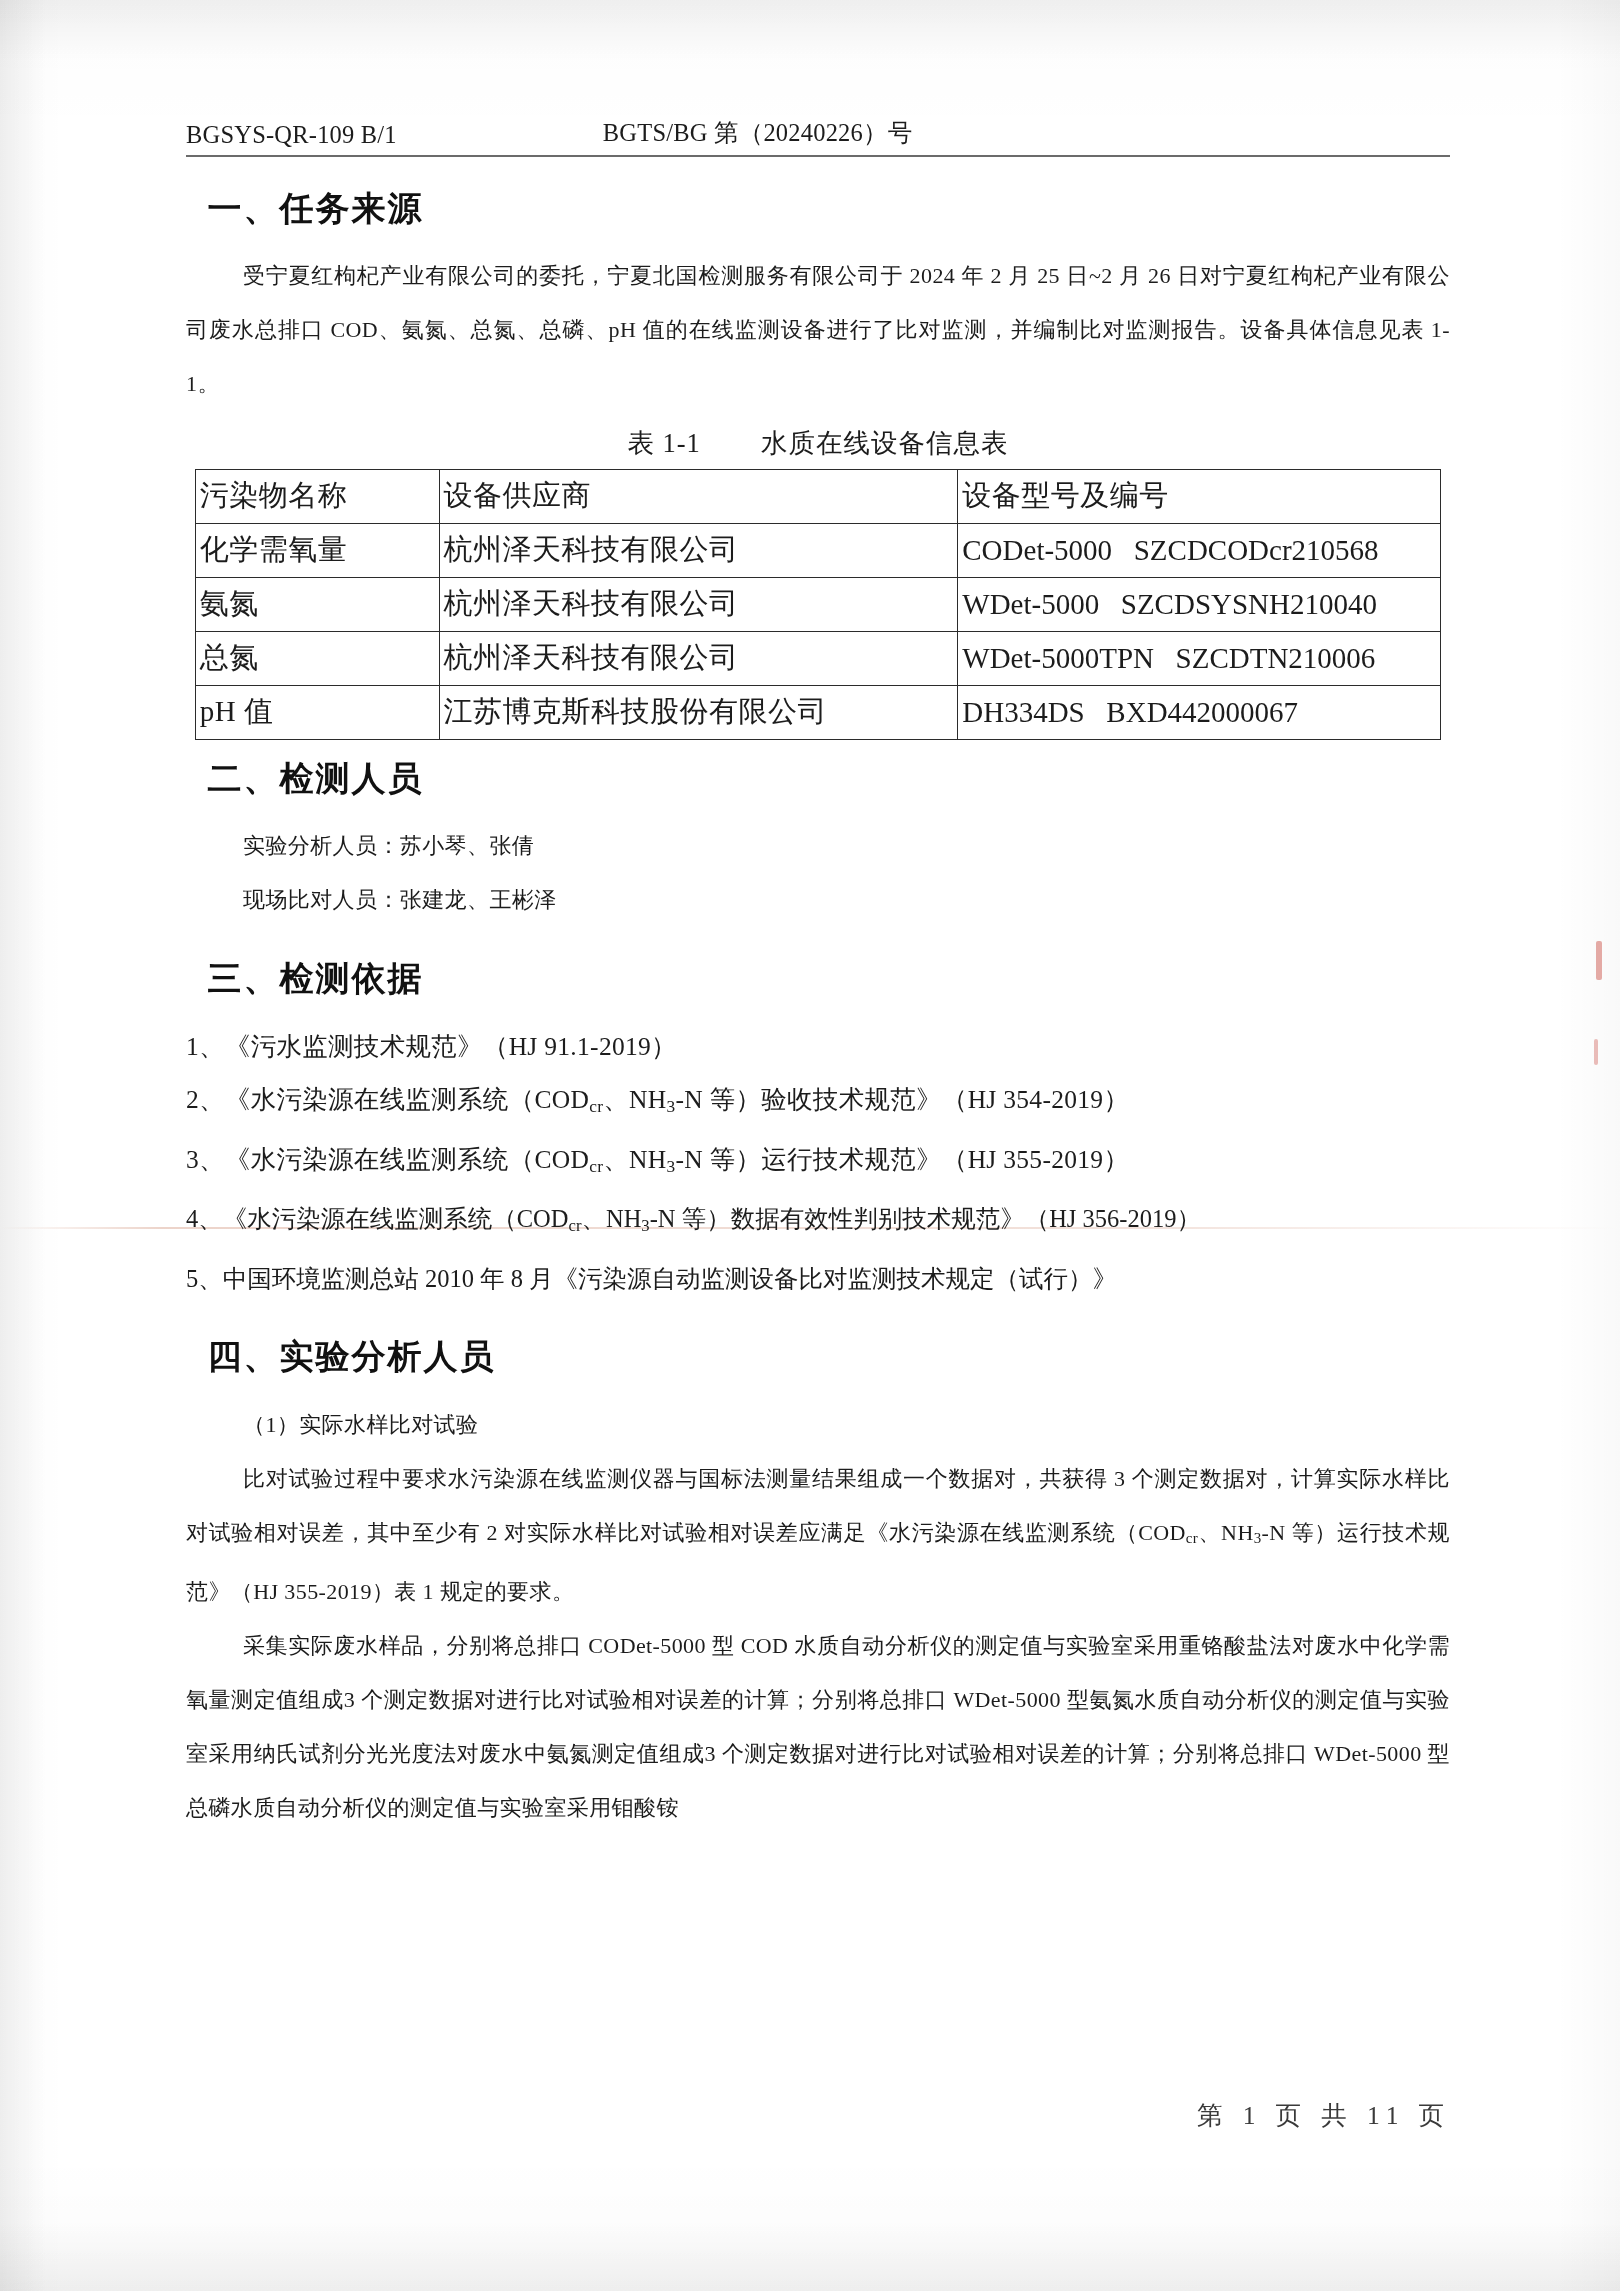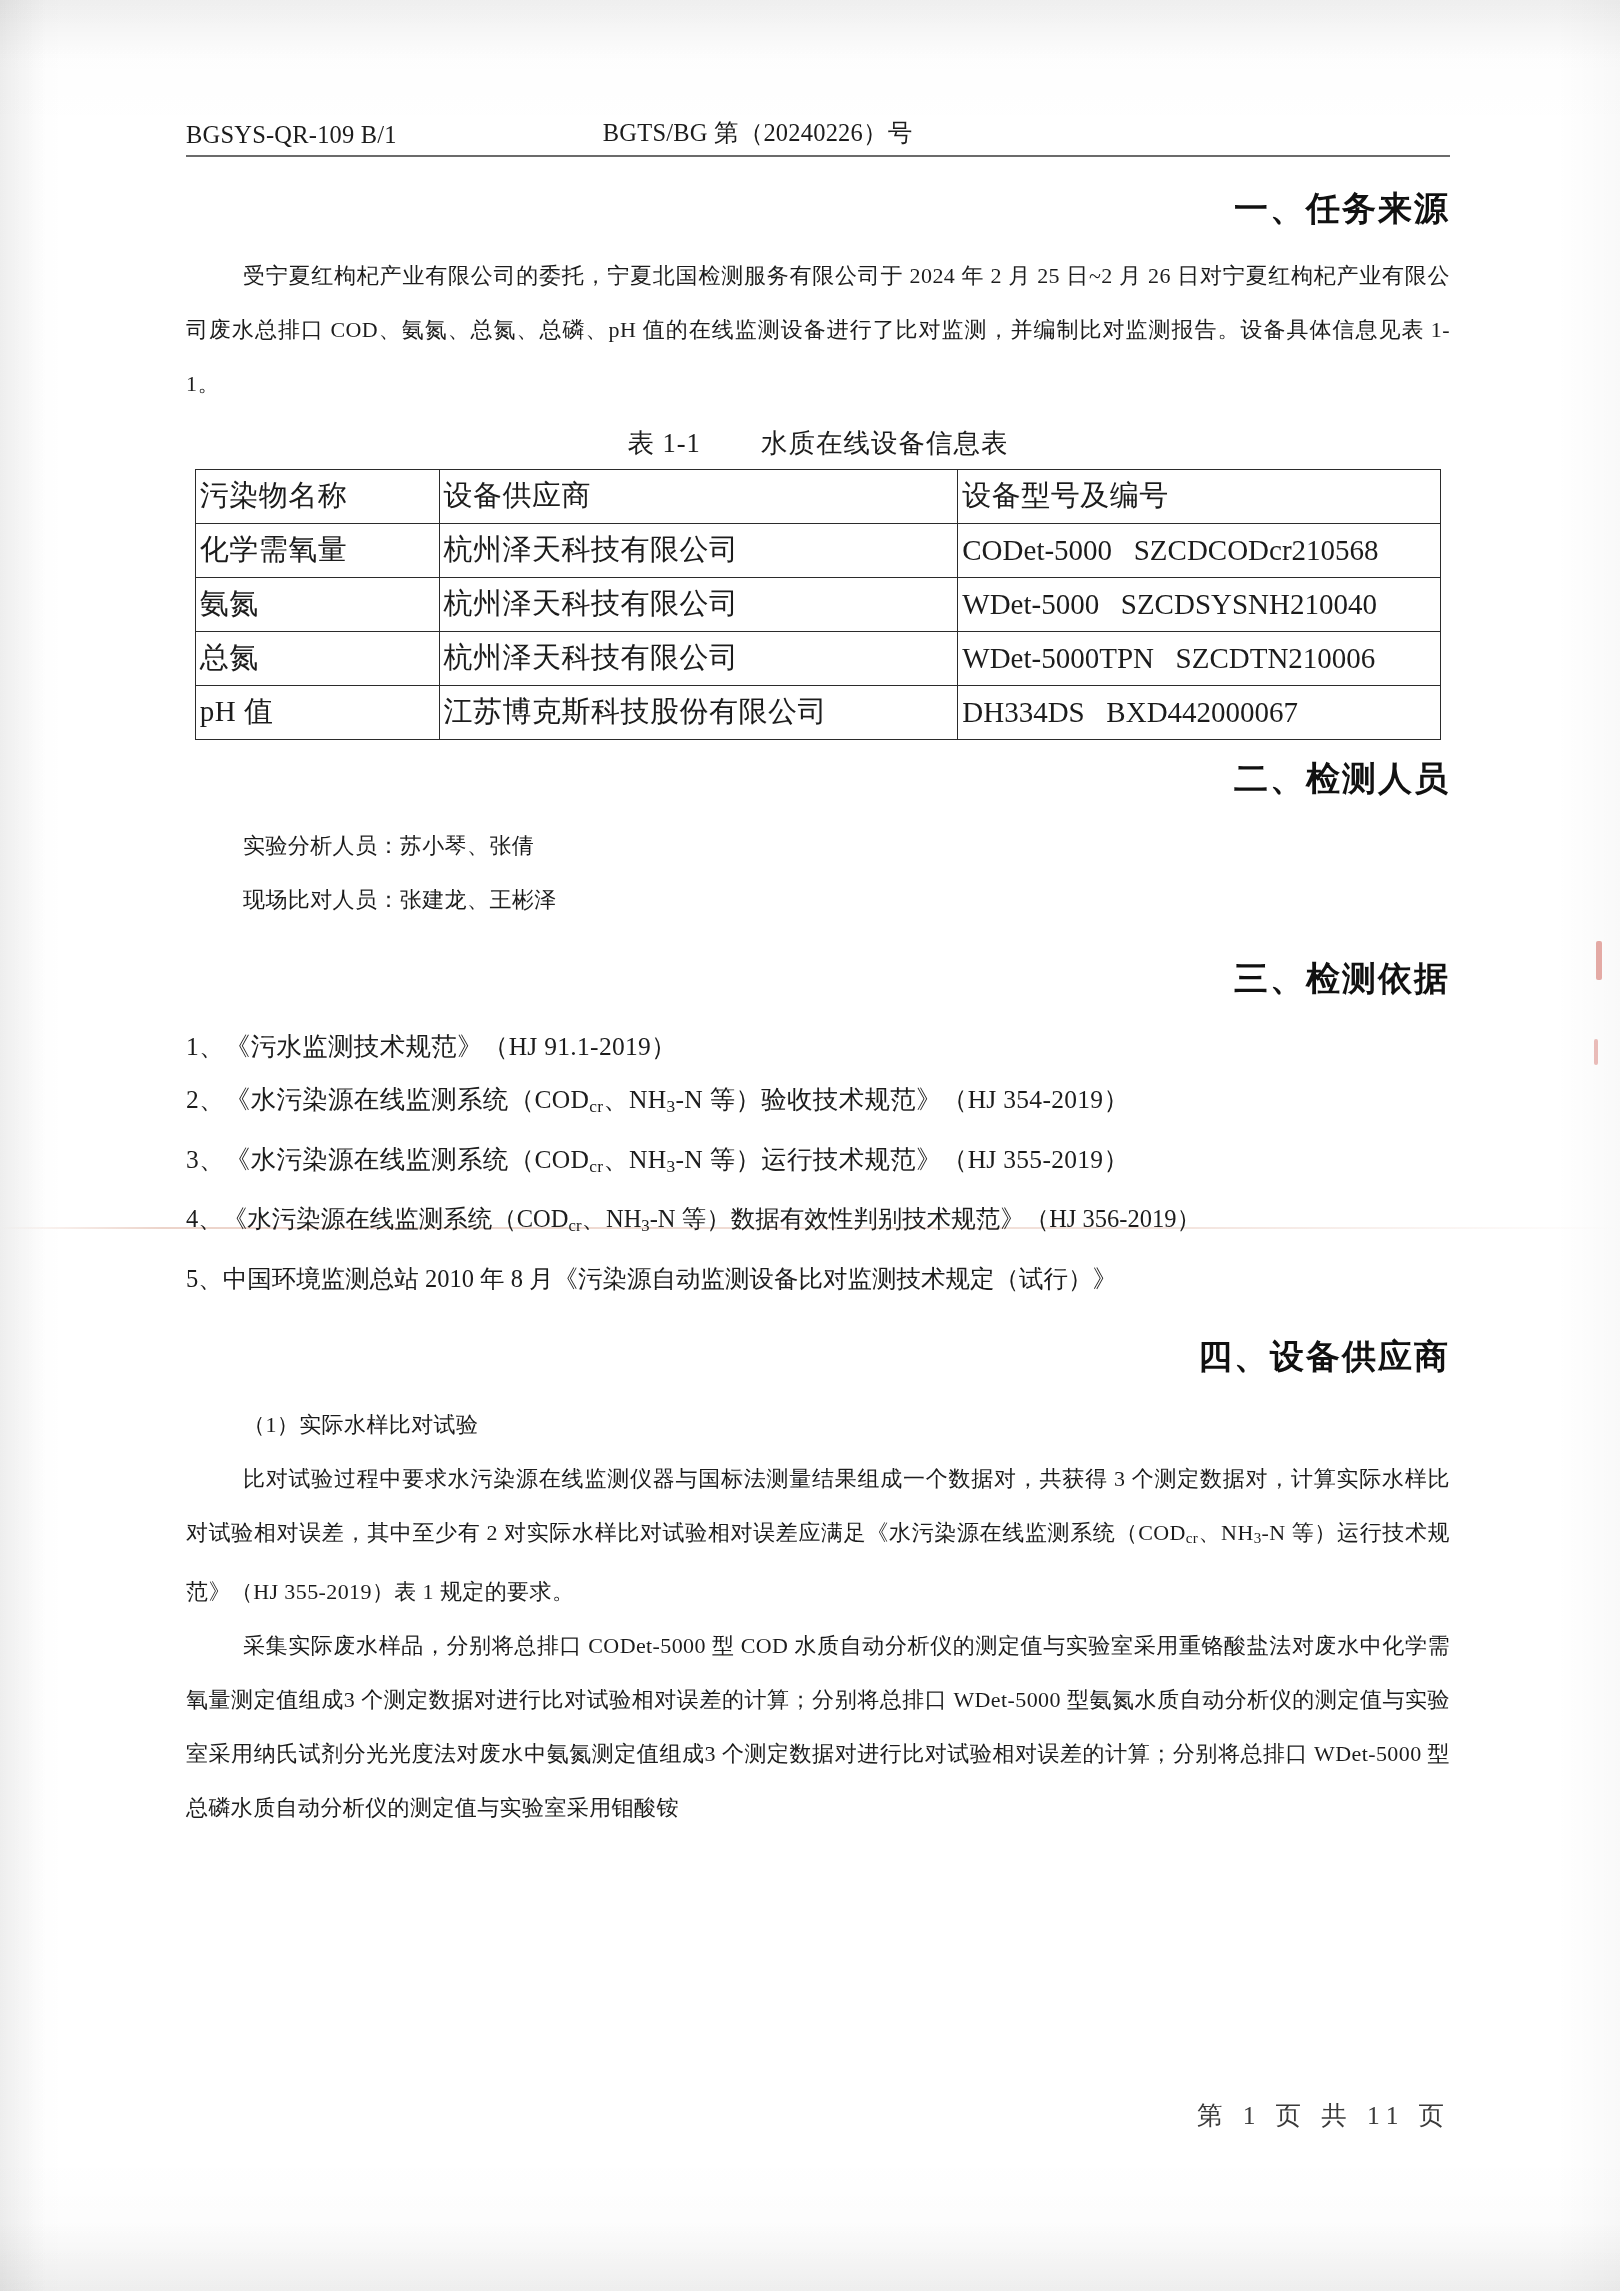--- a/index.html
+++ b/index.html
@@ -51,21 +51,20 @@
   }
 
   
   h2.sect {
     font-family: Liberation Serif, serif;
     font-weight: bold;
     font-size: 34px;
     margin: 29px 0 17.6px 21.6px;
     letter-spacing: 2px;
     color: #111;
-    text-align: right;
   }
   h2.sect.tight { margin-top: 15.7px; }
 
   
   p.body {
     font-size: 22px;
     line-height: 54px;
     margin: 0 0 0 0;
     text-align: justify;
     text-justify: inter-character;
@@ -218,21 +217,21 @@
     <p class="body indent">实验分析人员：苏小琴、张倩</p>
     <p class="body indent">现场比对人员：张建龙、王彬泽</p>
 
     <h2 class="sect">三、检测依据</h2>
     <p class="listline">1、《污水监测技术规范》（HJ 91.1-2019）</p>
     <p class="listline">2、《水污染源在线监测系统（COD<sub>cr</sub>、NH<sub>3</sub>-N 等）验收技术规范》（HJ 354-2019）</p>
     <p class="listline">3、《水污染源在线监测系统（COD<sub>cr</sub>、NH<sub>3</sub>-N 等）运行技术规范》（HJ 355-2019）</p>
     <p class="listline wide">4、《水污染源在线监测系统（COD<sub>cr</sub>、NH<sub>3</sub>-N 等）数据有效性判别技术规范》（HJ 356-2019）</p>
     <p class="listline wide">5、中国环境监测总站 2010 年 8 月《污染源自动监测设备比对监测技术规定（试行）》</p>
 
-    <h2 class="sect">四、设备供应商</h2>
+    <h2 class="sect">四、实验分析人员</h2>
     <p class="body indent">（1）实际水样比对试验</p>
     <p class="body indent">比对试验过程中要求水污染源在线监测仪器与国标法测量结果组成一个数据对，共获得 3 个测定数据对，计算实际水样比对试验相对误差，其中至少有 2 对实际水样比对试验相对误差应满足《水污染源在线监测系统（COD<sub>cr</sub>、NH<sub>3</sub>-N 等）运行技术规范》（HJ 355-2019）表 1 规定的要求。</p>
     <p class="body indent">采集实际废水样品，分别将总排口 CODet-5000 型 COD 水质自动分析仪的测定值与实验室采用重铬酸盐法对废水中化学需氧量测定值组成3 个测定数据对进行比对试验相对误差的计算；分别将总排口 WDet-5000 型氨氮水质自动分析仪的测定值与实验室采用纳氏试剂分光光度法对废水中氨氮测定值组成3 个测定数据对进行比对试验相对误差的计算；分别将总排口 WDet-5000 型总磷水质自动分析仪的测定值与实验室采用钼酸铵</p>
 
   </div>
 
   <div class="footer">第 1 页 共 11 页</div>
 
 </div>
 

